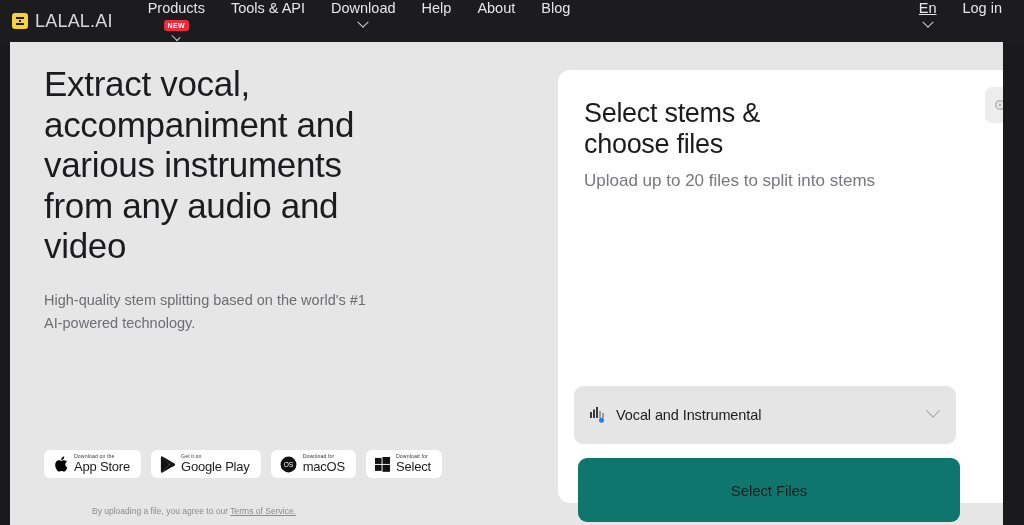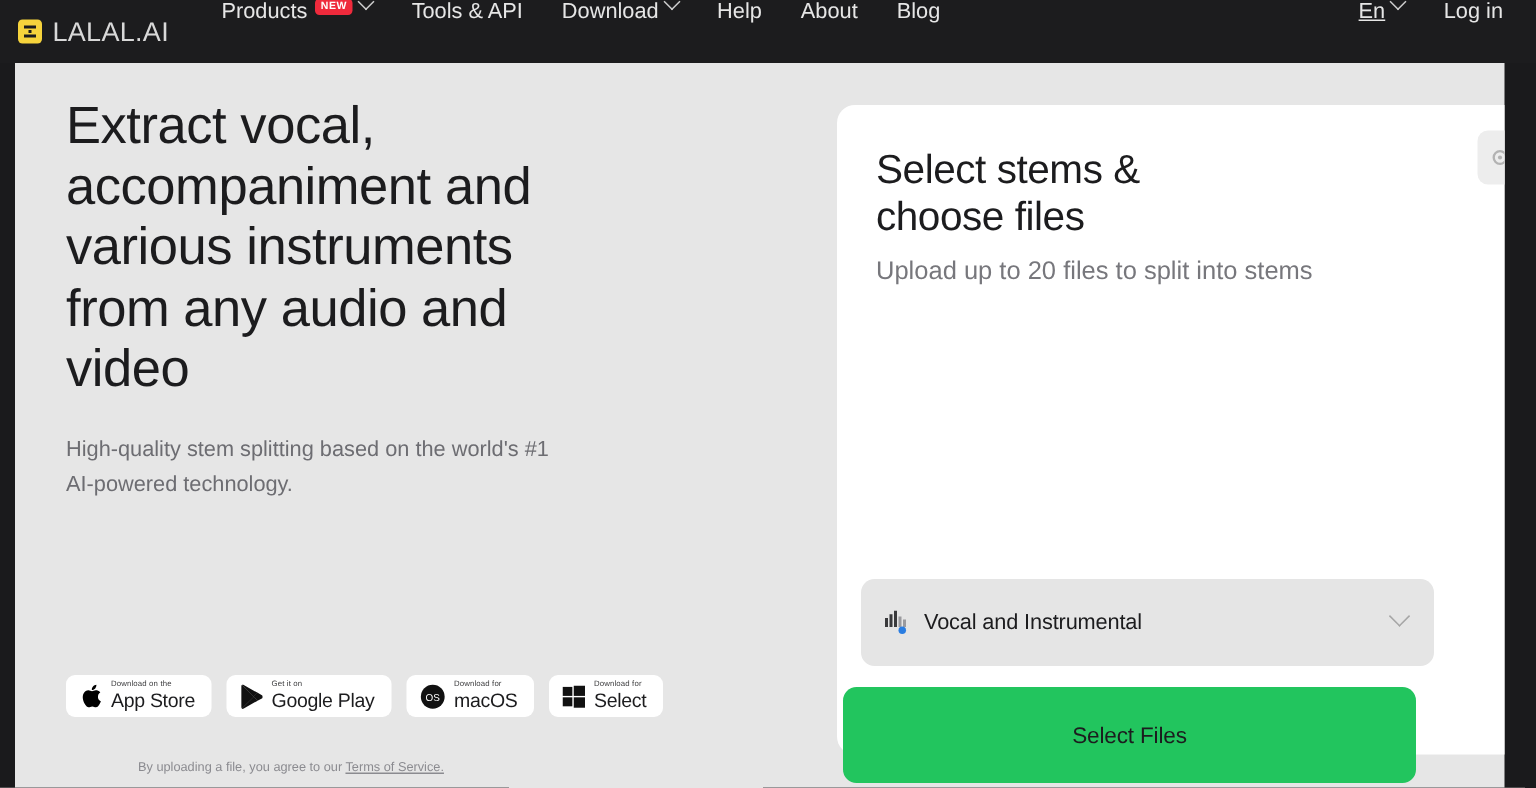--- a/index.html
+++ b/index.html
@@ -70,25 +70,26 @@
     color: #d8d8d8;
     font-size: 18px;
     letter-spacing: .2px;
     font-weight: 400;
   }
   .nav-item {
     color: #e6e6e6;
     font-size: 14.5px;
     padding: 0 13px;
     display: flex;
-    align-items: flex-start;
+    align-items: center;
     gap: 5px;
     cursor: pointer;
     white-space: nowrap;
     height: 42px;
+    flex-direction: column;
   }
   .nav-item:first-child { padding-left: 0; text-decoration: underline; }
   .badge-new {
     background: #ef2a3c;
     color: #fff;
     font-size: 7px;
     font-weight: 700;
     letter-spacing: .4px;
     border-radius: 3px;
     padding: 2px 4px 2px 4px;
@@ -278,25 +279,25 @@
     width: 9px;
     height: 9px;
     border-right: 1.6px solid #a6a6a6;
     border-bottom: 1.6px solid #a6a6a6;
     transform: rotate(45deg) translate(-3px,-3px);
   }
 
   
   .select-files {
     position: absolute;
-    left: 4px;
+    left: 20px;
     top: 388px;
     width: 382px;
     height: 64px;
-    background: #22c55e;
+    background: #0f766e;
     border: none;
     border-radius: 9px;
     font-family: "Liberation Sans", sans-serif;
     font-size: 15px;
     color: #1c1c1e;
     cursor: pointer;
     letter-spacing: -0.1px;
   }
 </style>
 </head>

